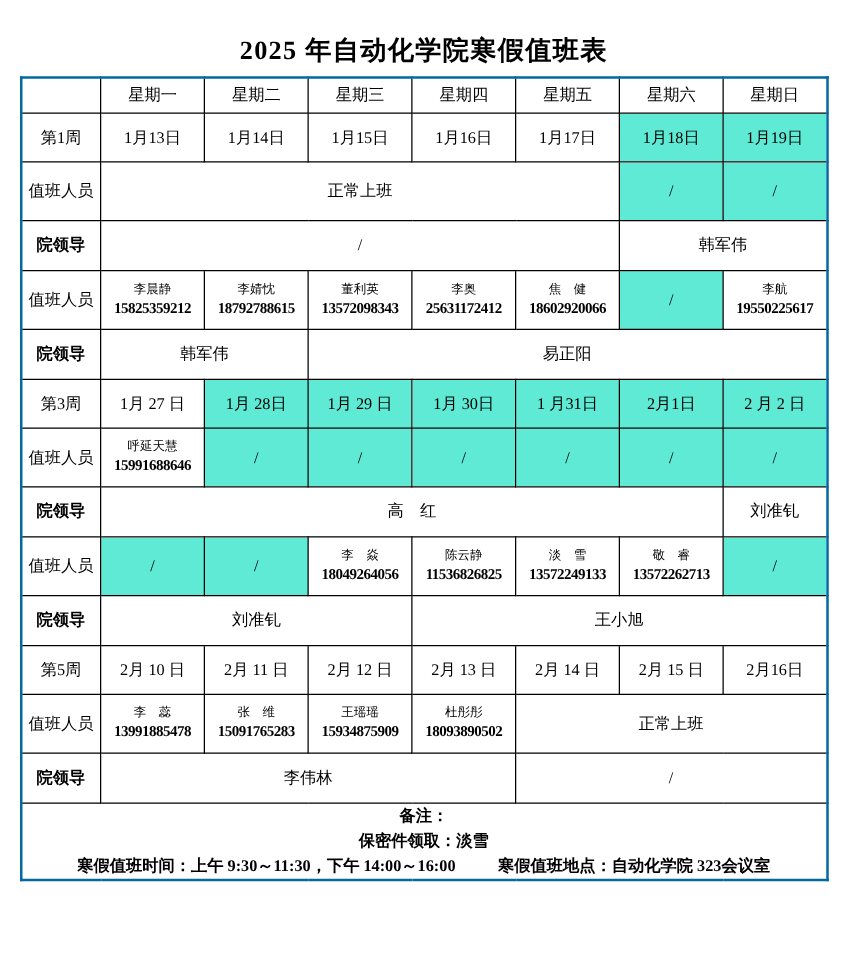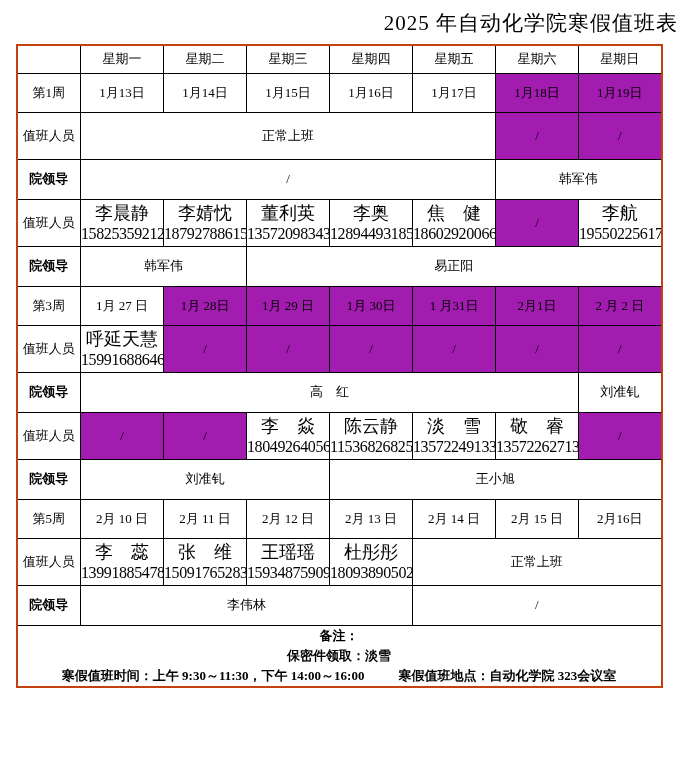--- a/index.html
+++ b/index.html
@@ -2,42 +2,42 @@
 <html><head>
 <meta charset="utf-8">
 <style>
   html,body { margin:0; padding:0; background:#ffffff; }
   .page {
     width:678px; height:771px; background:#ffffff; color:#000;
     font-family:"Liberation Serif","DejaVu Serif",serif;
     box-sizing:border-box; overflow:hidden;
   }
   .title {
-    margin:9px 0 7px 0; text-align:right;
-    font-size:21px; font-weight:normal; letter-spacing:1px;
+    margin:26px 0 7px 0; text-align:center;
+    font-size:21px; font-weight:bold; letter-spacing:1px;
   }
   table.sched {
     border-collapse:collapse; table-layout:fixed;
-    margin:0 auto; width:646px; border:2px solid #c2410c;
+    margin:0 auto; width:646px; border:2px solid #0369a1;
   }
   table.sched td {
     border:1.5px solid #000; padding:0;
     text-align:center; vertical-align:middle;
     font-size:13px; overflow:hidden; line-height:1.25;
   }
   col.c0 { width:64px; }
   col.cd { width:83px; }
   .r-header td { height:27px; font-size:13.5px; }
   .r-dates  td { height:38px; }
   .r-duty   td { height:46px; }
   .r-leader td { height:39px; }
   .r-leader td.lbl { font-weight:bold; }
-  .shaded { background:#a21caf; }
-  .nm { font-size:18px; }
-  .ph { font-size:16px; letter-spacing:-0.4px; }
+  .shaded { background:#5eead4; }
+  .nm { font-size:10px; }
+  .ph { font-size:12px; letter-spacing:-0.4px;font-weight:bold; }
   .notes-cell {
     text-align:left; height:58px; padding:4px 8px 5px 8px;
     font-weight:bold; font-size:13.5px;margin-left:16px;
   }
   .notes-cell div { line-height:1.55; white-space:nowrap; }
   .gap { display:inline-block; width:34px; }
 </style>
 </head>
 <body>
 
@@ -99,21 +99,21 @@
         <td>
           <div class="nm">李婧忱</div>
           <div class="ph">18792788615</div>
         </td>
         <td>
           <div class="nm">董利英</div>
           <div class="ph">13572098343</div>
         </td>
         <td>
           <div class="nm">李奥</div>
-          <div class="ph">12894493185</div>
+          <div class="ph">25631172412</div>
         </td>
         <td>
           <div class="nm">焦　健</div>
           <div class="ph">18602920066</div>
         </td>
         <td class="shaded">/</td>
         <td>
           <div class="nm">李航</div>
           <div class="ph">19550225617</div>
         </td>

